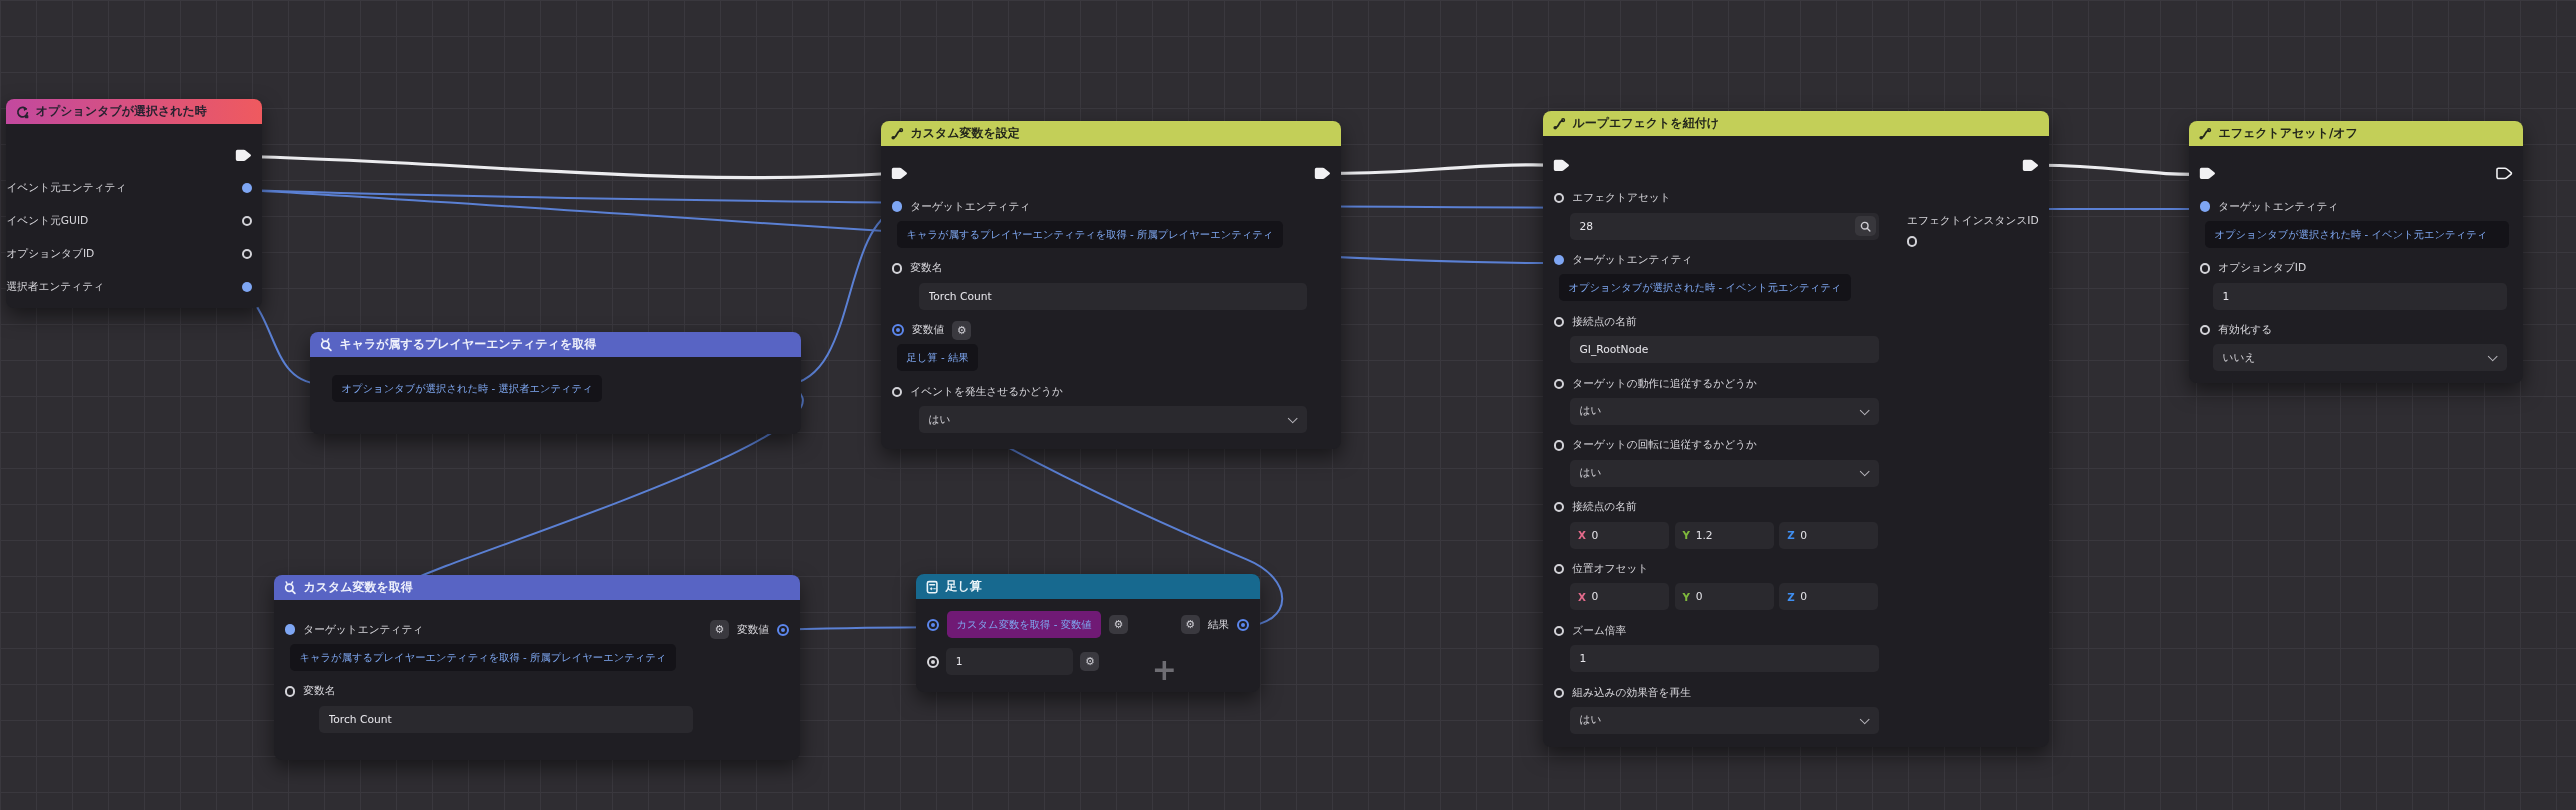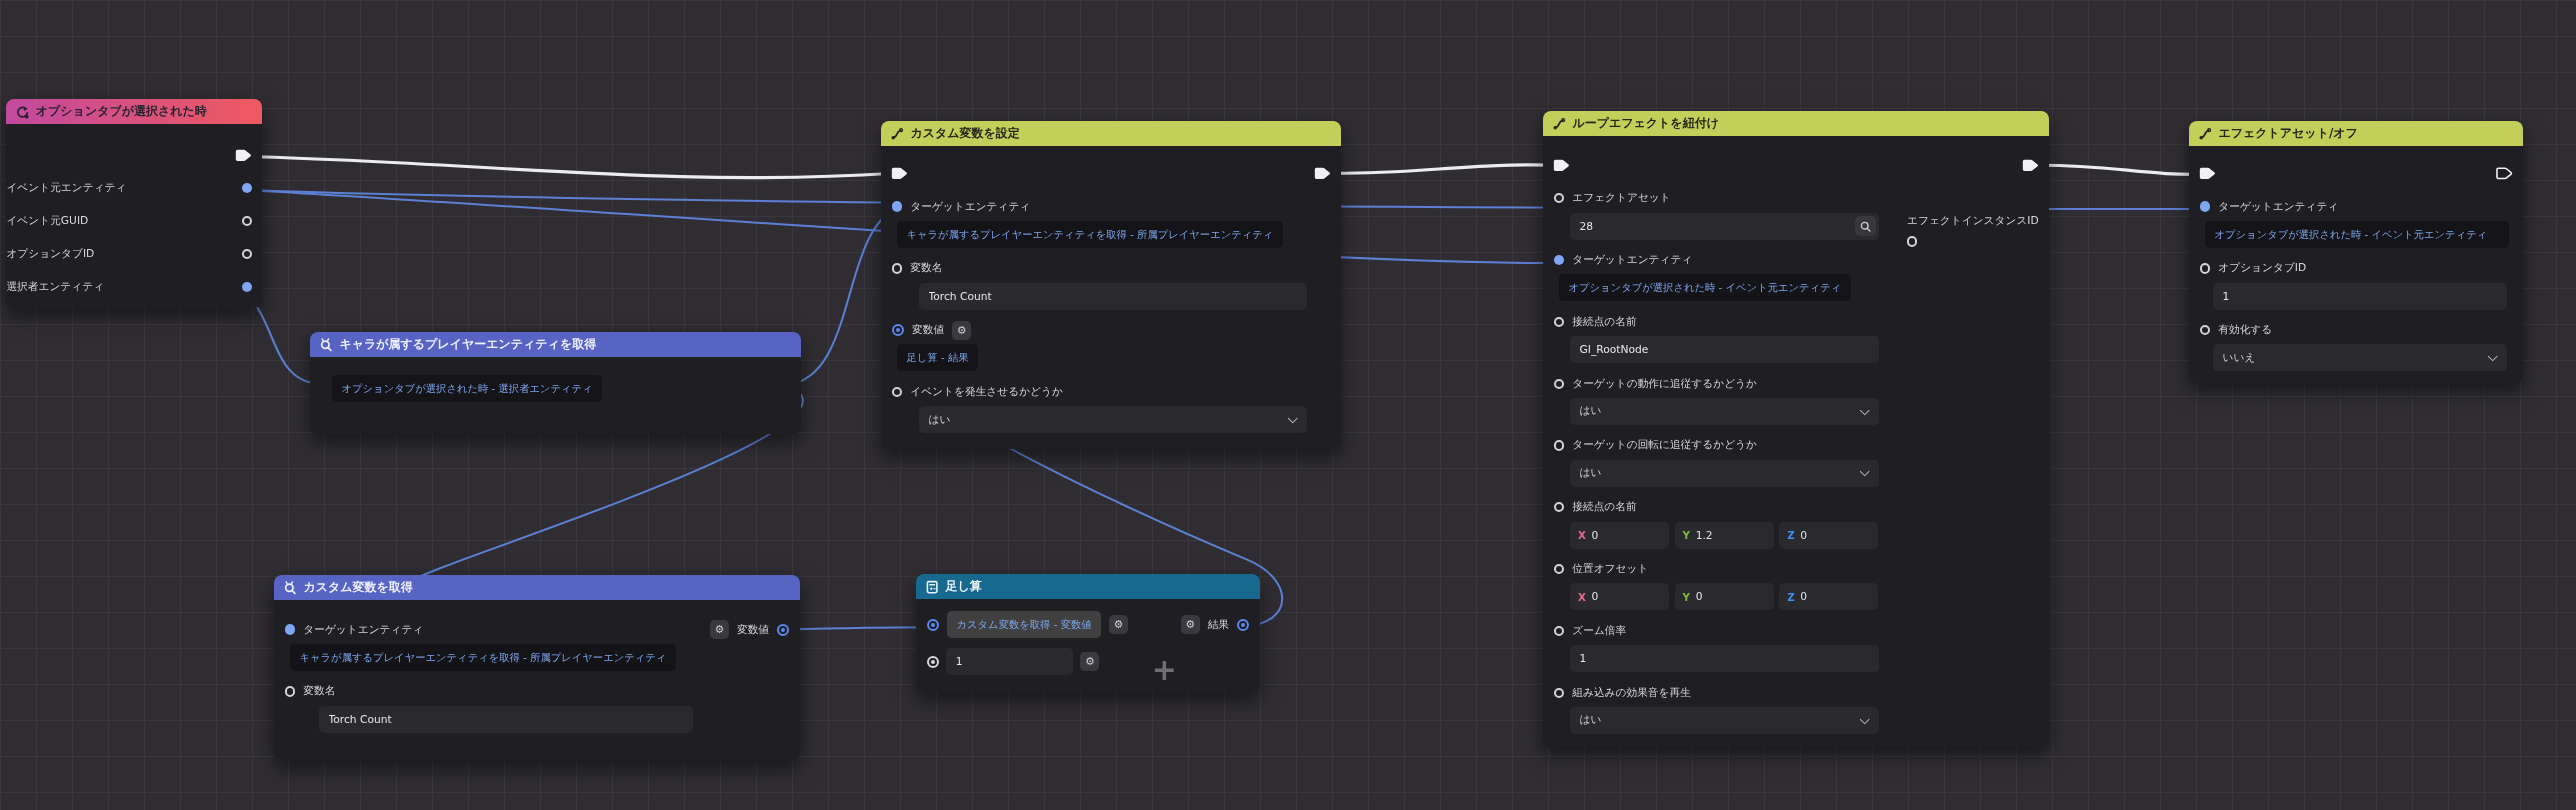--- a/index.html
+++ b/index.html
@@ -45,21 +45,21 @@
   .port.ring.gray{border-color:#d8d8dc;}
   .port.ring.gray::after{background:#d8d8dc;}
 
   .gear{width:19px;height:19px;border-radius:4.8px;background:#3a393f;color:#cfced4;
         display:flex;align-items:center;justify-content:center;font-size:11px;flex:none;line-height:1;}
 
   .control{margin:4.8px 11px 0 38px;height:27px;}
   .link-box{margin:4.8px 11px 0 16px;height:27px;line-height:27px;background:#141318;color:#7fa8f2;
         border-radius:4.8px;padding:0 9.5px;width:fit-content;max-width:92%;
         white-space:nowrap;overflow:hidden;font-size:10.3px;}
-  .link-inline{height:27px;line-height:27px;background:#404040;color:#7fa8f2;border-radius:4.8px;
+  .link-inline{height:27px;line-height:27px;background:#701a75;color:#7fa8f2;border-radius:4.8px;
         padding:0 9.5px;white-space:nowrap;font-size:10.3px;}
   .tbox{display:block;background:#2a292e;border:none;border-radius:4.8px;color:#e8e7ec;
         font:10.7px "DejaVu Sans",sans-serif;padding:0 9.5px;height:27px;box-sizing:border-box;outline:none;}
   .inputwrap{position:relative;}
   .searchbtn{position:absolute;right:3.2px;top:3.2px;width:20.7px;height:20.7px;border-radius:4.8px;background:#38373c;
         display:flex;align-items:center;justify-content:center;}
   .select{position:relative;background:#2a292e;border-radius:4.8px;display:flex;align-items:center;
         padding:0 27px 0 9.5px;color:#d7d6db;box-sizing:border-box;}
   .chev{position:absolute;right:10.3px;top:50%;width:6.4px;height:6.4px;margin-top:-4.8px;
         border-right:1.6px solid #b9b8be;border-bottom:1.6px solid #b9b8be;transform:rotate(45deg);}

